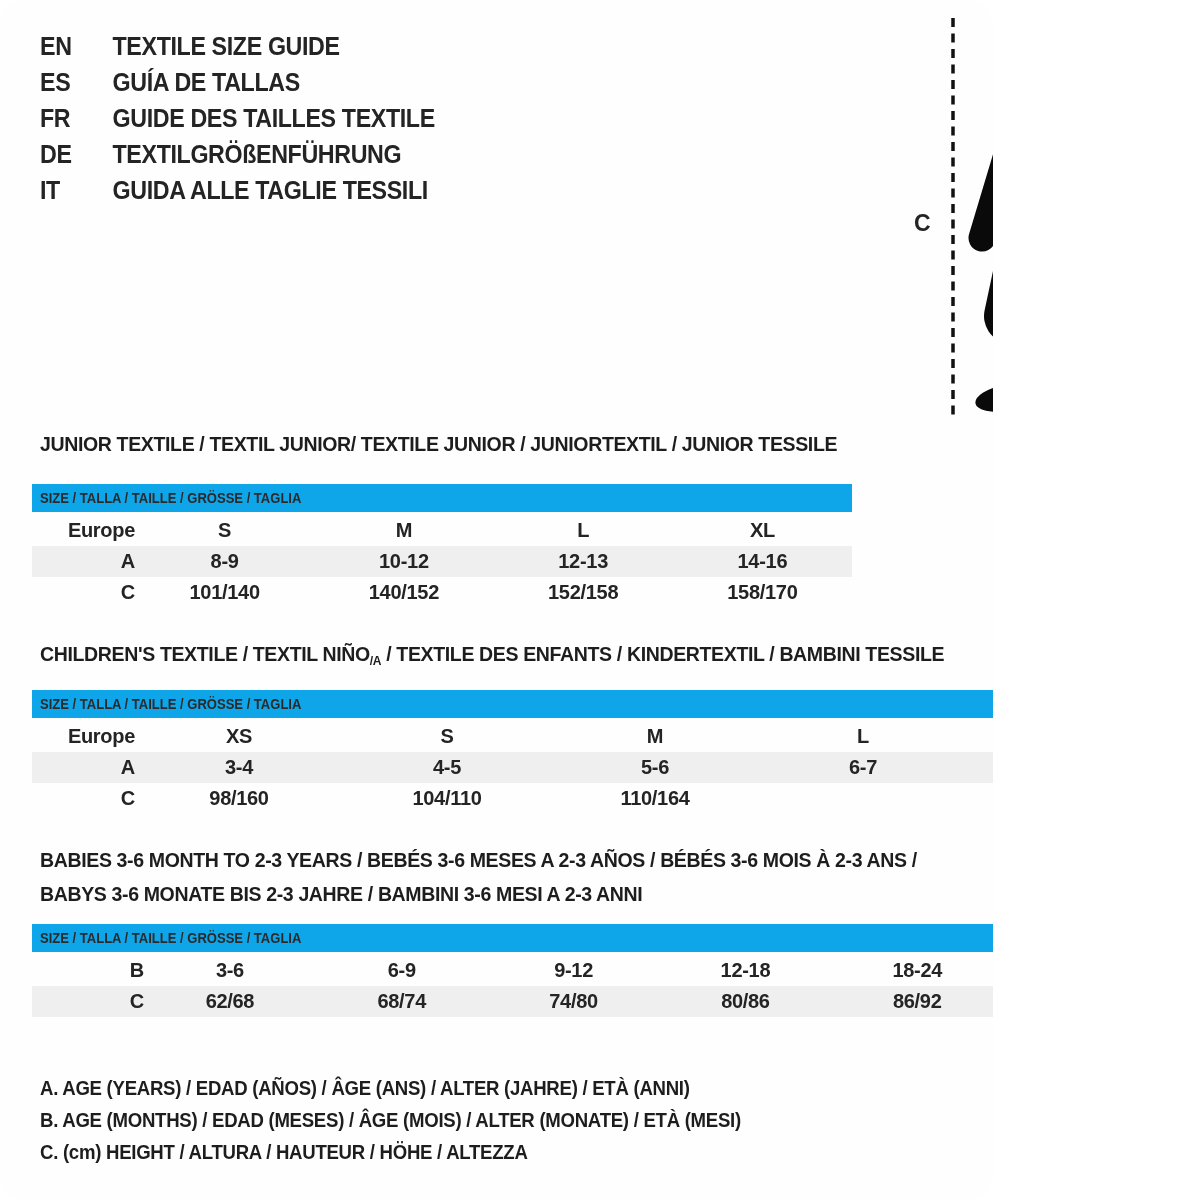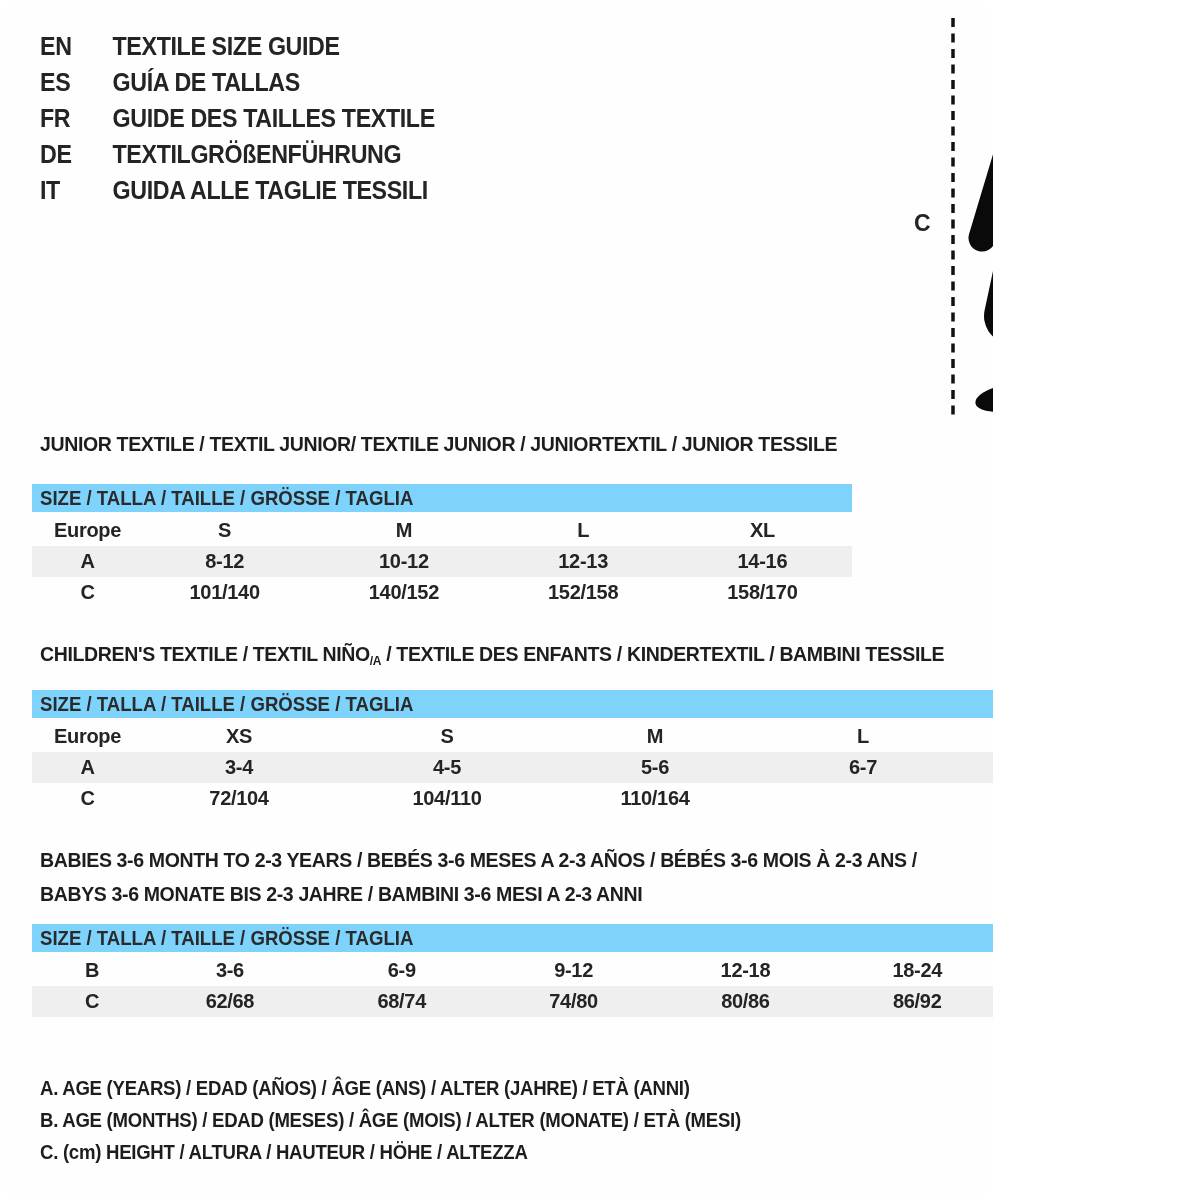--- a/index.html
+++ b/index.html
@@ -20,24 +20,24 @@
   
   .measure-line{position:absolute;left:948px;top:14px;width:10px;height:406px;}
   .measure-label{position:absolute;left:914px;top:210px;font-size:23px;}
   .silhouette{position:absolute;left:962px;top:10px;width:180px;height:410px;}
 
   
   .section-heading{position:absolute;left:40px;font-size:21px;letter-spacing:-.4px;white-space:nowrap;color:#1d1d1d;}
   .sub{font-size:13px;vertical-align:-4px;}
 
   .size-table{position:absolute;left:32px;}
-  .size-table .bar{height:28px;line-height:28px;background:#7dd3fc;padding-left:8px;font-size:20px;color:#2a2a2a;margin-bottom:3px;}
+  .size-table .bar{height:28px;line-height:28px;background:#0ea5e9;padding-left:8px;font-size:14px;color:#2a2a2a;margin-bottom:3px;}
   .size-table .trow{display:grid;height:31px;line-height:31px;font-size:20px;letter-spacing:-.3px;}
   .size-table .trow.alt{background:#efefef;}
-  .size-table .rlabel{padding-left:8px;text-align:center;}
+  .size-table .rlabel{padding-left:8px;text-align:right;}
   .size-table .cell{text-align:center;}
   .t1{width:820px;}  .t1 .trow{grid-template-columns:103px repeat(4,1fr);}
   .t2{width:1143px;} .t2 .trow{grid-template-columns:103px repeat(5,1fr);}
   .t3{width:1143px;} .t3 .trow{grid-template-columns:112px repeat(6,1fr);}
 
   
   .legend{position:absolute;left:40px;top:1072px;}
   .legend-line{height:32px;line-height:32px;font-size:20px;letter-spacing:-.3px;transform:scaleX(.93);transform-origin:0 50%;white-space:nowrap;color:#1d1d1d;}
 </style>
 </head>
@@ -100,21 +100,21 @@
     </div>
     <div class="trow">
       <span class="rlabel">Europe</span>
       <span class="cell">S</span>
       <span class="cell">M</span>
       <span class="cell">L</span>
       <span class="cell">XL</span>
     </div>
     <div class="trow alt">
       <span class="rlabel">A</span>
-      <span class="cell">8-12</span>
+      <span class="cell">8-9</span>
       <span class="cell">10-12</span>
       <span class="cell">12-13</span>
       <span class="cell">14-16</span>
     </div>
     <div class="trow">
       <span class="rlabel">C</span>
       <span class="cell">101/140</span>
       <span class="cell">140/152</span>
       <span class="cell">152/158</span>
       <span class="cell">158/170</span>
@@ -139,21 +139,21 @@
     <div class="trow alt">
       <span class="rlabel">A</span>
       <span class="cell">3-4</span>
       <span class="cell">4-5</span>
       <span class="cell">5-6</span>
       <span class="cell">6-7</span>
       <span class="cell">7-8</span>
     </div>
     <div class="trow">
       <span class="rlabel">C</span>
-      <span class="cell">72/104</span>
+      <span class="cell">98/160</span>
       <span class="cell">104/110</span>
       <span class="cell">110/164</span>
     </div>
   </div>
 
   <div class="section-heading" style="top:848px;">
     <span class="cx">BABIES 3-6 MONTH TO 2-3 YEARS / BEBÉS 3-6 MESES A 2-3 AÑOS / BÉBÉS 3-6 MOIS À 2-3 ANS /</span>
   </div>
   <div class="section-heading" style="top:882px;">
     <span class="cx">BABYS 3-6 MONATE BIS 2-3 JAHRE / BAMBINI 3-6 MESI A 2-3 ANNI</span>

